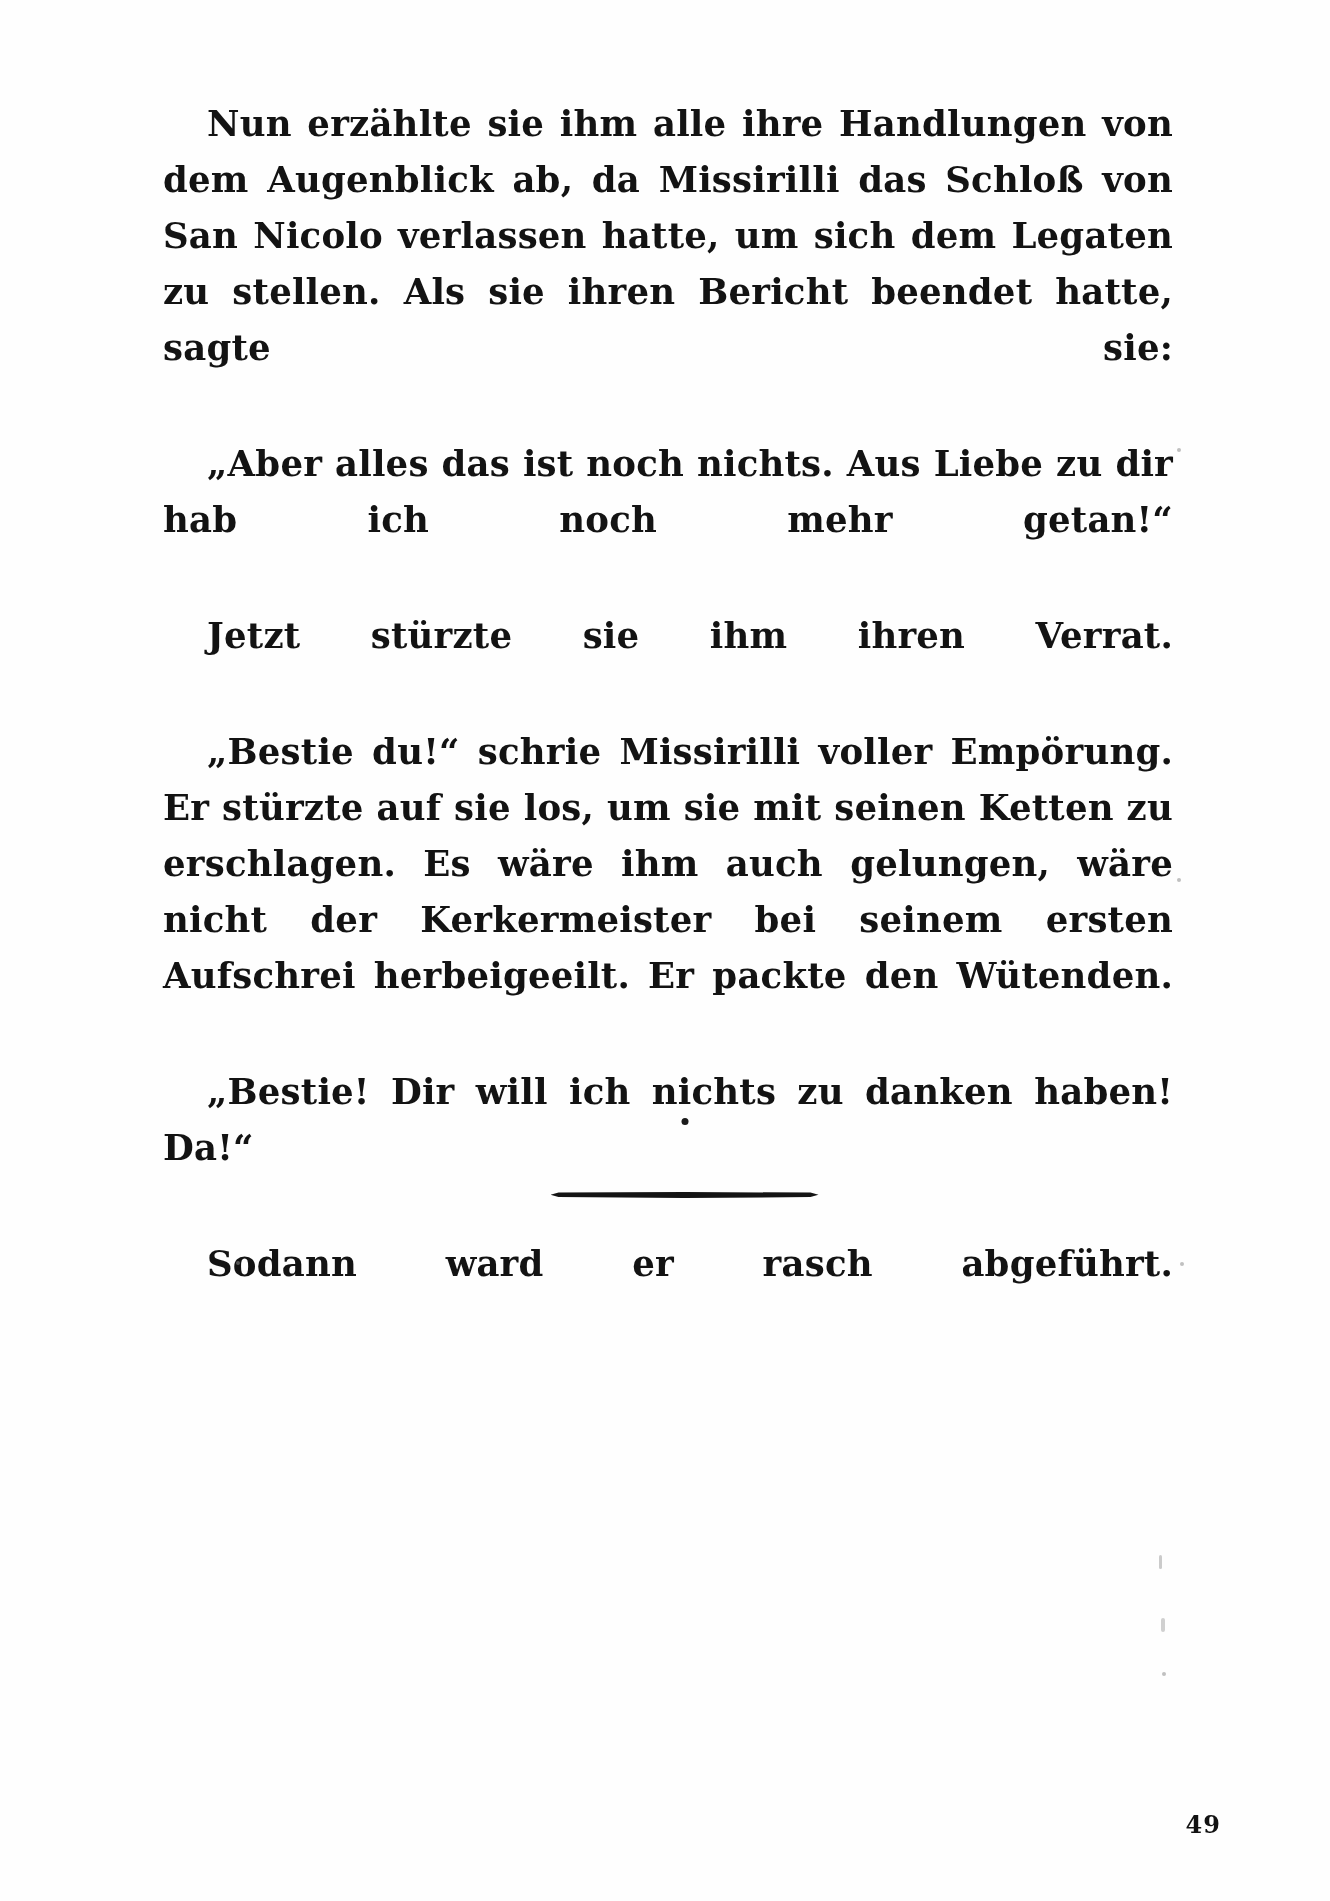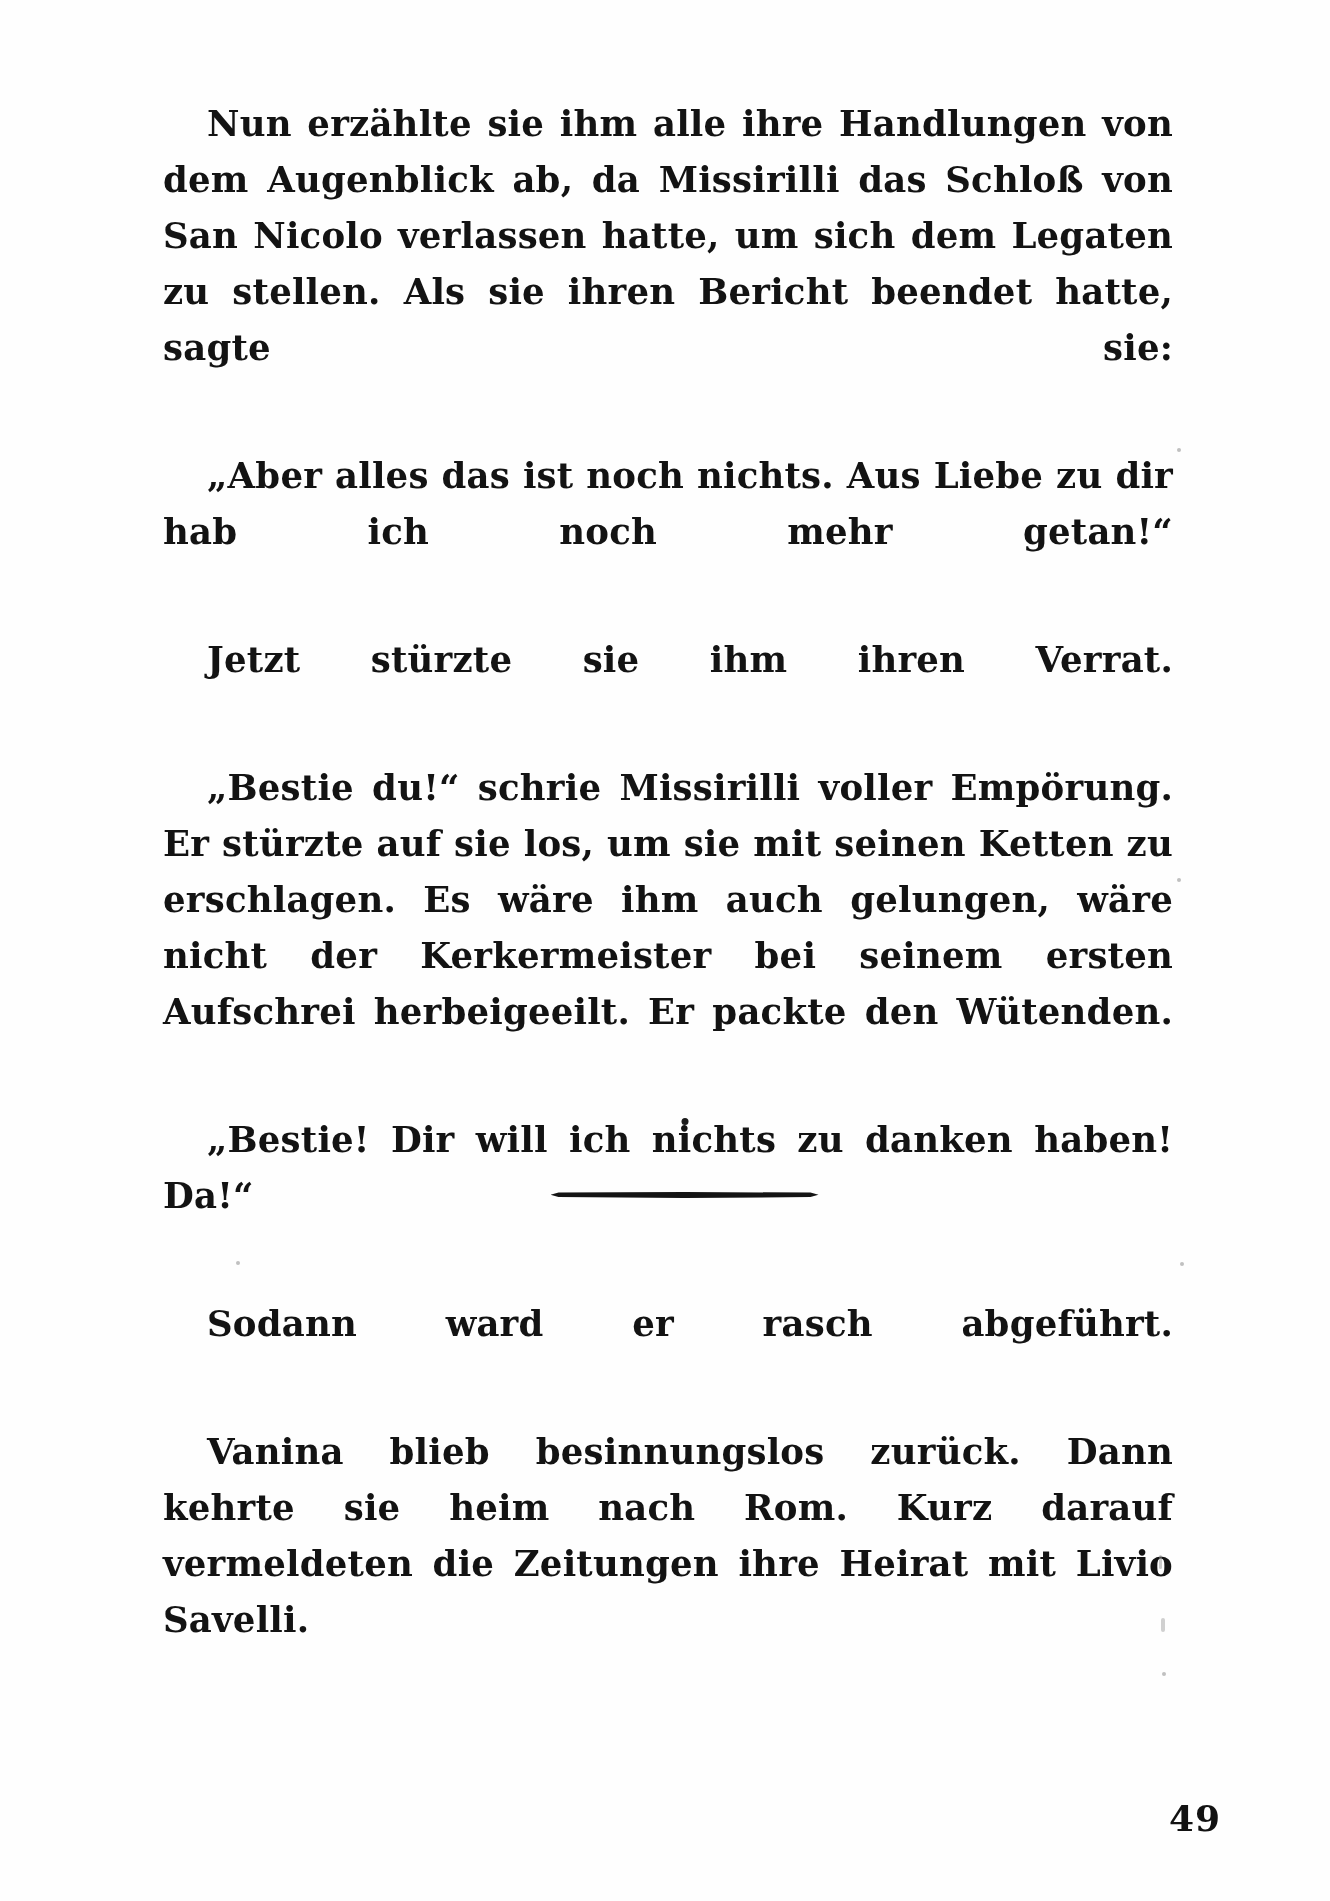--- a/index.html
+++ b/index.html
@@ -39,21 +39,21 @@
     line-height: 56px;
     text-align: justify;
     text-justify: inter-word;
     letter-spacing: 0.2px;
     color: #131313;
     font-weight: 600;
     -webkit-font-smoothing: none;
   }
 
   p.para + p.para {
-    margin-top: 16px;
+    margin-top: 4px;
   }
 
   p.indent {
     text-indent: 44px;
   }
 
   
   p.para::after {
     content: "";
     display: inline-block;
@@ -87,21 +87,21 @@
     background: #141414;
     border-radius: 3px / 2px;
     clip-path: polygon(0% 45%, 3% 10%, 50% 0%, 97% 10%, 100% 45%, 97% 85%, 50% 100%, 3% 85%);
   }
 
   .page-number {
     position: absolute;
     right: 148px;
     bottom: 62px;
     font-family: "DejaVu Serif", serif;
-    font-size: 36px;
+    font-size: 24px;
     font-weight: 700;
     color: #121212;
     letter-spacing: 1px;
   }
 
   
   .speckle {
     position: absolute;
     background: #8d8d8d;
     border-radius: 50%;
@@ -120,21 +120,20 @@
 
 <div class="page">
 
   <div class="text-block">
     <p class="para indent">Nun erzählte sie ihm alle ihre Handlungen von dem Augenblick ab, da Missirilli das Schloß von San Nicolo verlassen hatte, um sich dem Legaten zu stellen. Als sie ihren Bericht beendet hatte, sagte sie:</p>
     <p class="para indent">„Aber alles das ist noch nichts. Aus Liebe zu dir hab ich noch mehr getan!“</p>
     <p class="para indent">Jetzt stürzte sie ihm ihren Verrat.</p>
     <p class="para indent">„Bestie du!“ schrie Missirilli voller Empörung. Er stürzte auf sie los, um sie mit seinen Ketten zu erschlagen. Es wäre ihm auch gelungen, wäre nicht der Kerkermeister bei seinem ersten Aufschrei herbeigeeilt. Er packte den Wütenden.</p>
     <p class="para indent">„Bestie! Dir will ich nichts zu danken haben! Da!“</p>
     <p class="para indent">Sodann ward er rasch abgeführt.</p>
-    <p class="para indent">Vanina blieb besinnungslos zurück. Dann kehrte sie heim nach Rom. Kurz darauf vermeldeten die Zeitungen ihre Heirat mit Livio Savelli.</p>
   </div>
 
   <div class="ornament-dot"></div>
 
   <div class="rule">
     <div class="bar"></div>
   </div>
 
   <div class="speckle sp1"></div>
   <div class="speckle sp2"></div>

